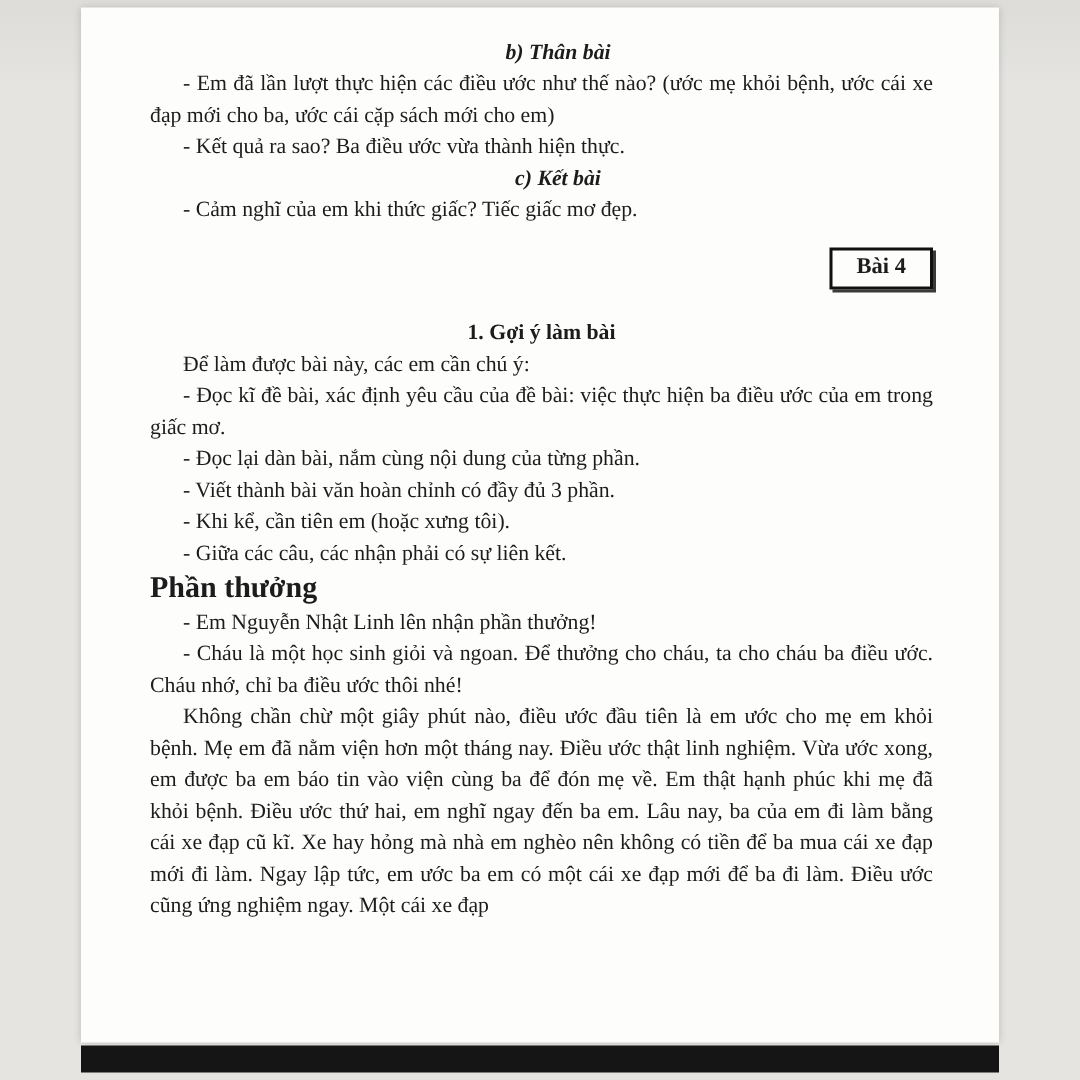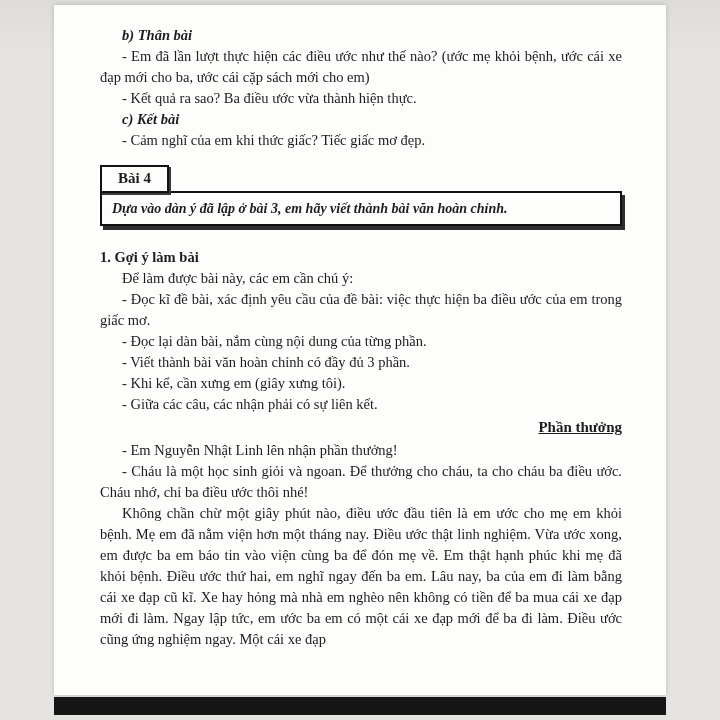--- a/index.html
+++ b/index.html
@@ -25,36 +25,37 @@
     height: 690px;
     background: #fdfdfc;
     box-shadow: 0 0 5px rgba(0,0,0,0.18);
   }
   .content {
     padding: 20px 44px 0 46px;
     font-size: 14.5px;
     line-height: 21px;
     color: #1c1c1c;
   }
-  p { margin: 0; }
+  p { margin: 0; text-align: center; }
   .para {
     text-indent: 22px;
     text-align: justify;
   }
   .head-bi {
     font-weight: bold;
     font-style: italic;
     text-indent: 22px;
   }
   .num-head {
     font-weight: bold;
     margin-top: 21px;
   }
   .lesson {
     margin: 14px 0 10px 0;
+    text-align: right;
   }
   .lesson-label {
     position: relative;
     z-index: 2;
     display: inline-block;
     background: #fdfdfc;
     border: 2px solid #111;
     padding: 1px 16px 2px 16px;
     font-weight: bold;
     font-size: 15px;
@@ -66,25 +67,24 @@
     z-index: 1;
     border: 2px solid #111;
     padding: 5px 10px;
     font-weight: bold;
     font-style: italic;
     font-size: 14px;
     box-shadow: 3px 4px 0 #2e2e2e;
     background: #fdfdfc;
   }
   .story-title {
-    text-align: right;
+    text-align: left;
     font-weight: bold;
-    font-size: 15px;
+    font-size: 20px;
     margin: 2px 0 2px 0;
-    text-decoration: underline;
   }
   .bottom-bar {
     position: absolute;
     left: 54px;
     top: 697px;
     width: 612px;
     height: 18px;
     background: #151515;
   }
 </style>
@@ -96,29 +96,28 @@
     <div class="content">
 
       <p class="head-bi">b) Thân bài</p>
       <p class="para">- Em đã lần lượt thực hiện các điều ước như thế nào? (ước mẹ khỏi bệnh, ước cái xe đạp mới cho ba, ước cái cặp sách mới cho em)</p>
       <p class="para">- Kết quả ra sao? Ba điều ước vừa thành hiện thực.</p>
       <p class="head-bi">c) Kết bài</p>
       <p class="para">- Cảm nghĩ của em khi thức giấc? Tiếc giấc mơ đẹp.</p>
 
       <div class="lesson">
         <div class="lesson-label">Bài 4</div>
-        <div class="lesson-prompt">Dựa vào dàn ý đã lập ở bài 3, em hãy viết thành bài văn hoàn chỉnh.</div>
       </div>
 
       <p class="num-head">1. Gợi ý làm bài</p>
       <p class="para">Để làm được bài này, các em cần chú ý:</p>
       <p class="para">- Đọc kĩ đề bài, xác định yêu cầu của đề bài: việc thực hiện ba điều ước của em trong giấc mơ.</p>
       <p class="para">- Đọc lại dàn bài, nắm cùng nội dung của từng phần.</p>
       <p class="para">- Viết thành bài văn hoàn chỉnh có đầy đủ 3 phần.</p>
-      <p class="para">- Khi kể, cần xưng em (giây xưng tôi).</p>
+      <p class="para">- Khi kể, cần tiên em (hoặc xưng tôi).</p>
       <p class="para">- Giữa các câu, các nhận phải có sự liên kết.</p>
 
       <p class="story-title">Phần thưởng</p>
 
       <p class="para">- Em Nguyễn Nhật Linh lên nhận phần thưởng!</p>
       <p class="para">- Cháu là một học sinh giỏi và ngoan. Để thưởng cho cháu, ta cho cháu ba điều ước. Cháu nhớ, chỉ ba điều ước thôi nhé!</p>
       <p class="para">Không chần chừ một giây phút nào, điều ước đầu tiên là em ước cho mẹ em khỏi bệnh. Mẹ em đã nằm viện hơn một tháng nay. Điều ước thật linh nghiệm. Vừa ước xong, em được ba em báo tin vào viện cùng ba để đón mẹ về. Em thật hạnh phúc khi mẹ đã khỏi bệnh. Điều ước thứ hai, em nghĩ ngay đến ba em. Lâu nay, ba của em đi làm bằng cái xe đạp cũ kĩ. Xe hay hỏng mà nhà em nghèo nên không có tiền để ba mua cái xe đạp mới đi làm. Ngay lập tức, em ước ba em có một cái xe đạp mới để ba đi làm. Điều ước cũng ứng nghiệm ngay. Một cái xe đạp</p>
 
     </div>
   </div>

